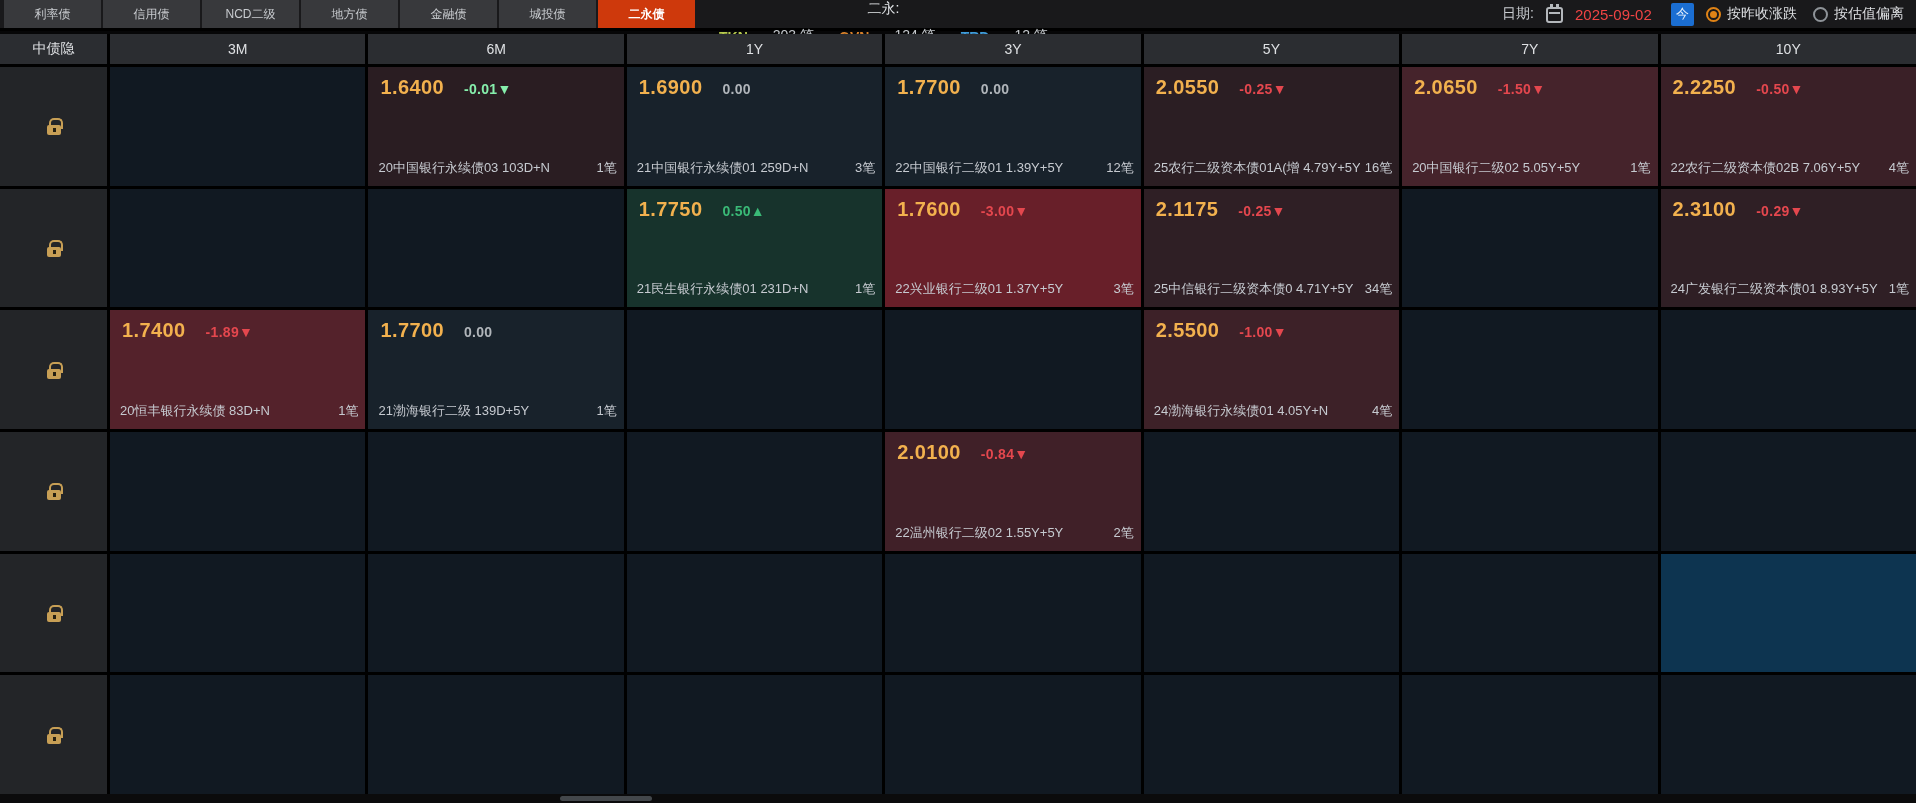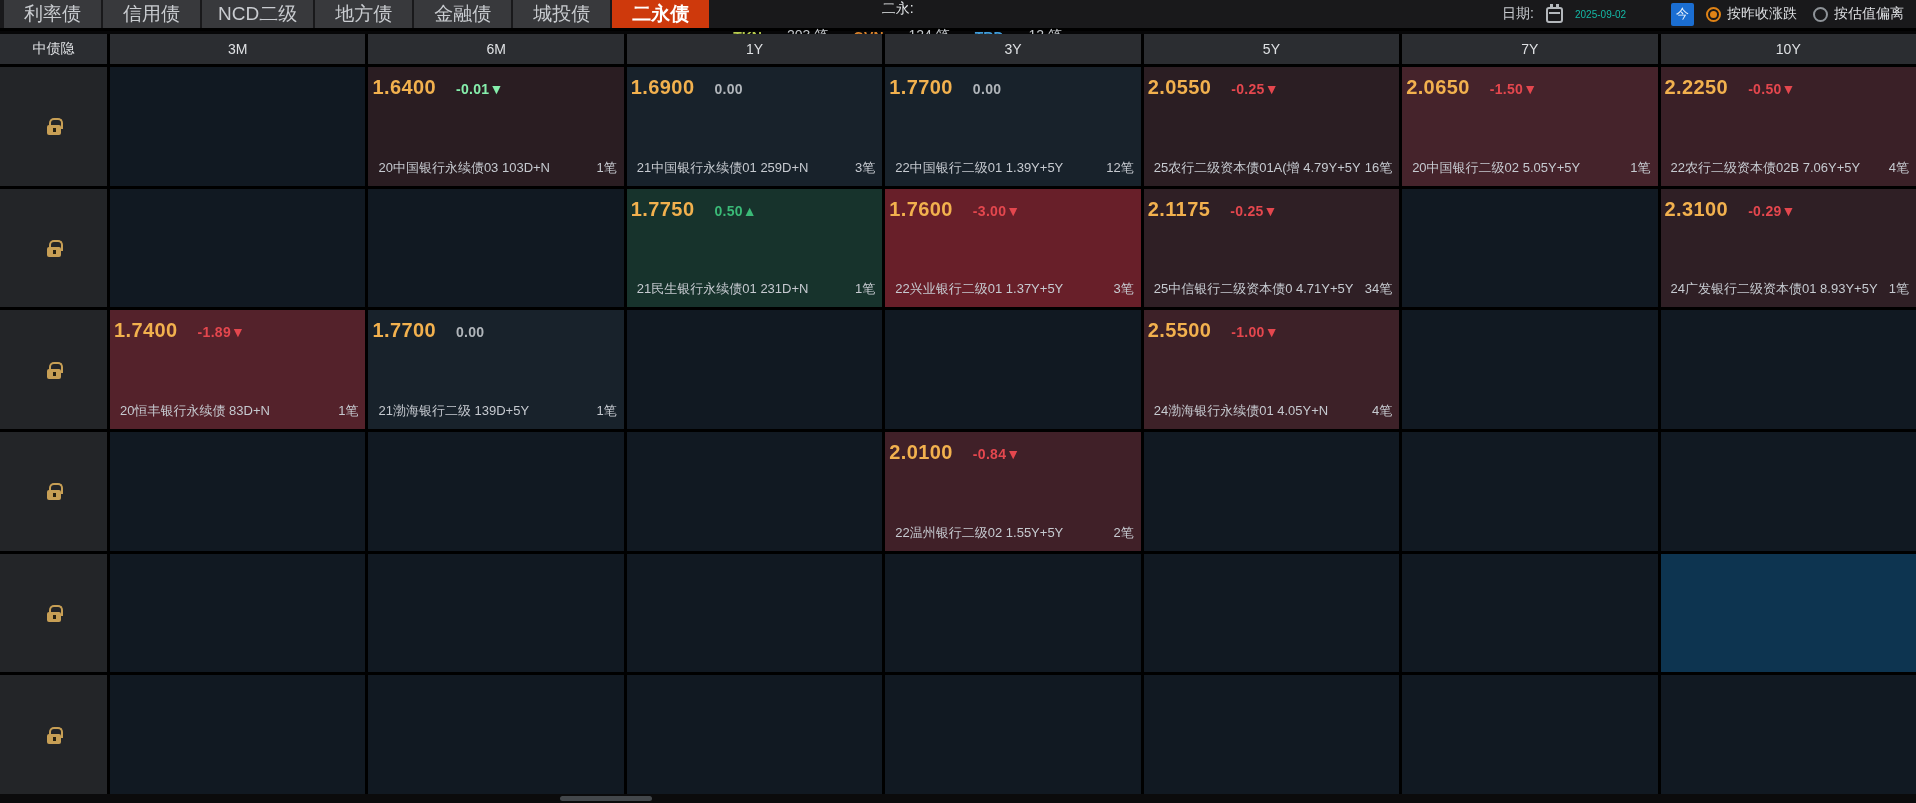--- a/index.html
+++ b/index.html
@@ -15,42 +15,42 @@
   
   .topbar {
     height:31px; background:#19191b;
     display:flex; align-items:stretch;
     border-bottom:3px solid #000;
   }
   .tabs { display:flex; gap:2px; padding-left:4px; }
   .tab {
     min-width:97px; padding:0 16px;
     display:flex; align-items:center; justify-content:center;
-    background:#38393c; color:#c9ccd0; font-size:19px; cursor:pointer;
+    background:#38393c; color:#c9ccd0; font-size:12px; cursor:pointer;
     white-space:nowrap;
   }
   .tab.active { background:#ce390c; color:#ffffff; font-weight:bold; }
   .summary { display:flex; align-items:center; margin-left:24px; gap:9px; font-size:14px; color:#e4e7ea; white-space:nowrap;flex-direction:column; }
   .summary .count { color:#c3c7cb; }
   .summary .tag { font-weight:bold; }
   .topbar-right { margin-left:auto; display:flex; align-items:center; gap:12px; padding-right:12px; font-size:14px; color:#c9ccd0; white-space:nowrap; }
   .cal {
     width:17px; height:16px; border:2px solid #b4b8bc; border-radius:3px;
     position:relative; margin-top:2px;
   }
   .cal:before {
     content:""; position:absolute; top:-5px; left:2px;
     width:3px; height:4px; background:#b4b8bc;
     box-shadow:6px 0 0 #b4b8bc;
   }
   .cal:after {
     content:""; position:absolute; top:3px; left:1px; right:1px;
     height:2px; background:#b4b8bc;
   }
-  .date-value { color:#14b8a6; font-size:10px; min-width:84px; }
+  .date-value { color:#ef4444; font-size:15px; min-width:84px; }
   .today-btn {
     width:23px; height:23px; background:#1b6ed2; color:#e8f1fb;
     display:flex; align-items:center; justify-content:center;
     border-radius:2px; font-size:13px; cursor:pointer;
   }
   .radio { display:flex; align-items:center; gap:6px; cursor:pointer; }
   .radio-circle {
     width:15px; height:15px; border-radius:50%;
     border:2px solid #8e9398; position:relative; flex-shrink:0;
   }
@@ -68,21 +68,21 @@
     grid-template-rows:30px repeat(6, 1fr);
     gap:3px;
     background:#000;
   }
   .hcell {
     background:#2b2d31; color:#dfe1e4; font-size:14px;
     display:flex; align-items:center; justify-content:center;
   }
   .lockcell { background:#232528; display:flex; align-items:center; justify-content:center; }
   .cell { position:relative; }
-  .price-line { position:absolute; top:9px; left:4px; right:8px; display:flex; align-items:baseline; }
+  .price-line { position:absolute; top:9px; left:12px; right:8px; display:flex; align-items:baseline; }
   .price { font-size:20px; font-weight:bold; color:#f2b14e; letter-spacing:0.4px; }
   .change { margin-left:20px; font-size:14px; font-weight:bold; letter-spacing:0.3px; }
   .name-line {
     position:absolute; left:10px; right:7px; bottom:9px;
     display:flex; justify-content:space-between;
     font-size:13px; color:#c6cad0; white-space:nowrap; overflow:hidden;
   }
   .bond-name { overflow:hidden; margin-right:5px; }
   .bond-count { flex-shrink:0; }
 

